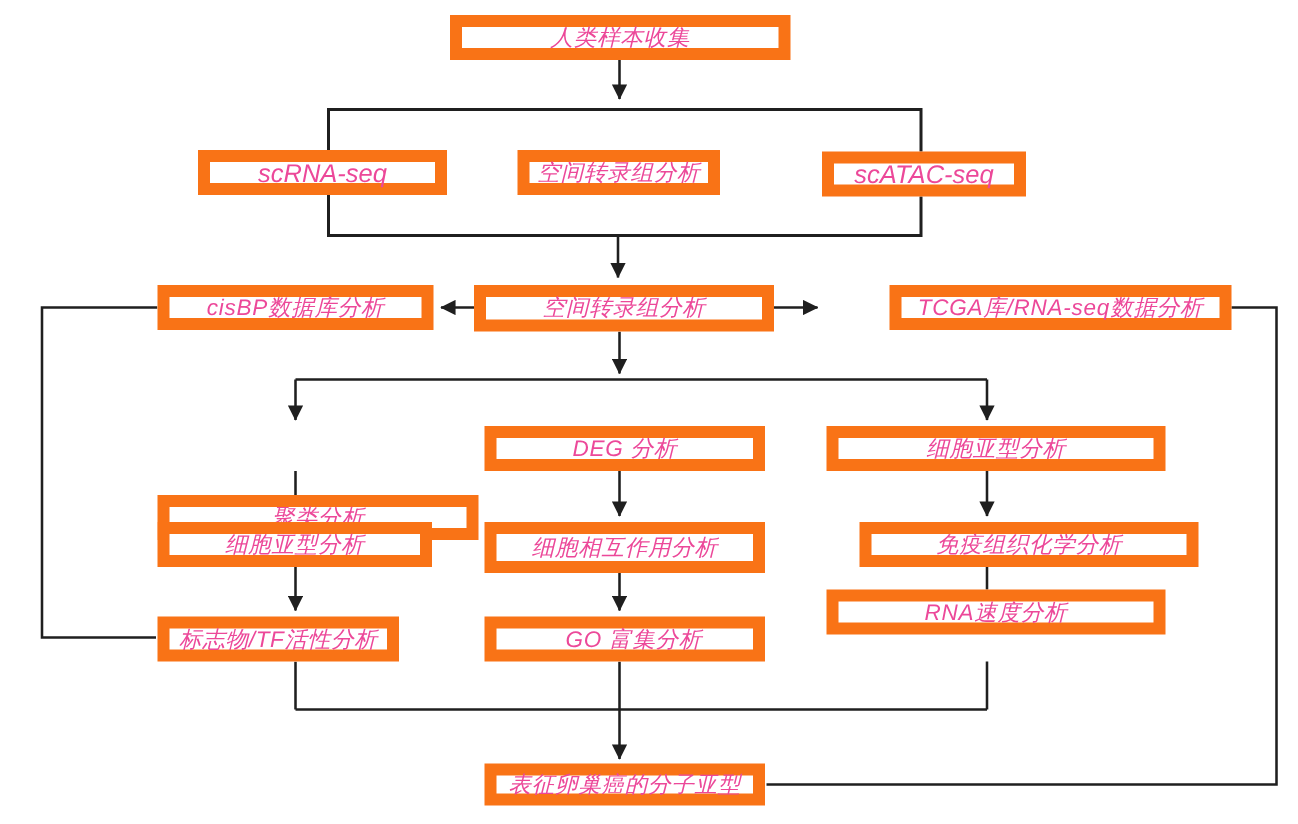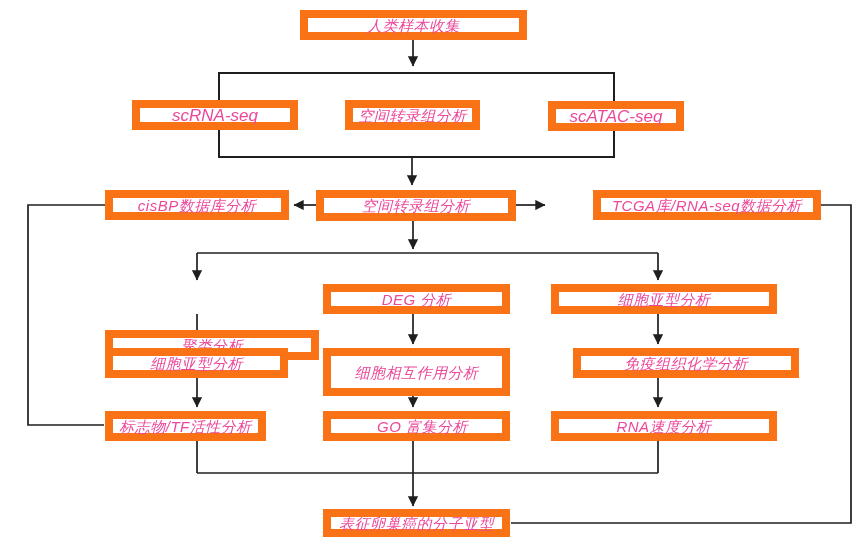--- a/index.html
+++ b/index.html
@@ -27,25 +27,25 @@
   .n-scrna         {left:132px;top:100px;width:166px;height:30px;}
   .n-spatialtx     {left:345px;top:100px;width:135px;height:30px;}
   .n-scatac        {left:548px;top:101px;width:136px;height:30px;}
   .n-cisbp         {left:105px;top:190px;width:184px;height:30px;}
   .n-public        {left:316px;top:190px;width:200px;height:31px;}
   .n-tcga          {left:550px;top:190px;width:228px;height:30px;margin-left:43px;}
   .n-clustering    {left:105px;top:284px;width:214px;height:30px;margin-top:46px;}
   .n-deg           {left:323px;top:284px;width:187px;height:30px;}
   .n-spatialdist   {left:551px;top:284px;width:226px;height:30px;}
   .n-cellsubtype   {left:105px;top:348px;width:183px;height:30px;}
-  .n-cellinteract  {left:323px;top:348px;width:187px;height:48px;}
+  .n-cellinteract  {left:323px;top:348px;width:187px;height:34px;}
   .n-ihc           {left:551px;top:348px;width:226px;height:30px;margin-left:22px;}
   .n-markertf      {left:105px;top:411px;width:161px;height:30px;}
   .n-go            {left:323px;top:411px;width:187px;height:30px;padding-left:12px;}
-  .n-rnavel        {left:551px;top:411px;width:226px;height:30px;}
+  .n-rnavel        {left:551px;top:393px;width:226px;height:30px;}
   .n-molsubtype    {left:323px;top:509px;width:187px;height:28px;}
 </style>
 </head>
 <body>
 
 <div class="canvas">
 
   <svg class="connectors" viewBox="0 0 865 549" xmlns="http://www.w3.org/2000/svg">
     <defs>
       <marker id="ah" viewBox="0 0 10 10" refX="9.5" refY="5" markerWidth="6" markerHeight="6" orient="auto-start-reverse">

